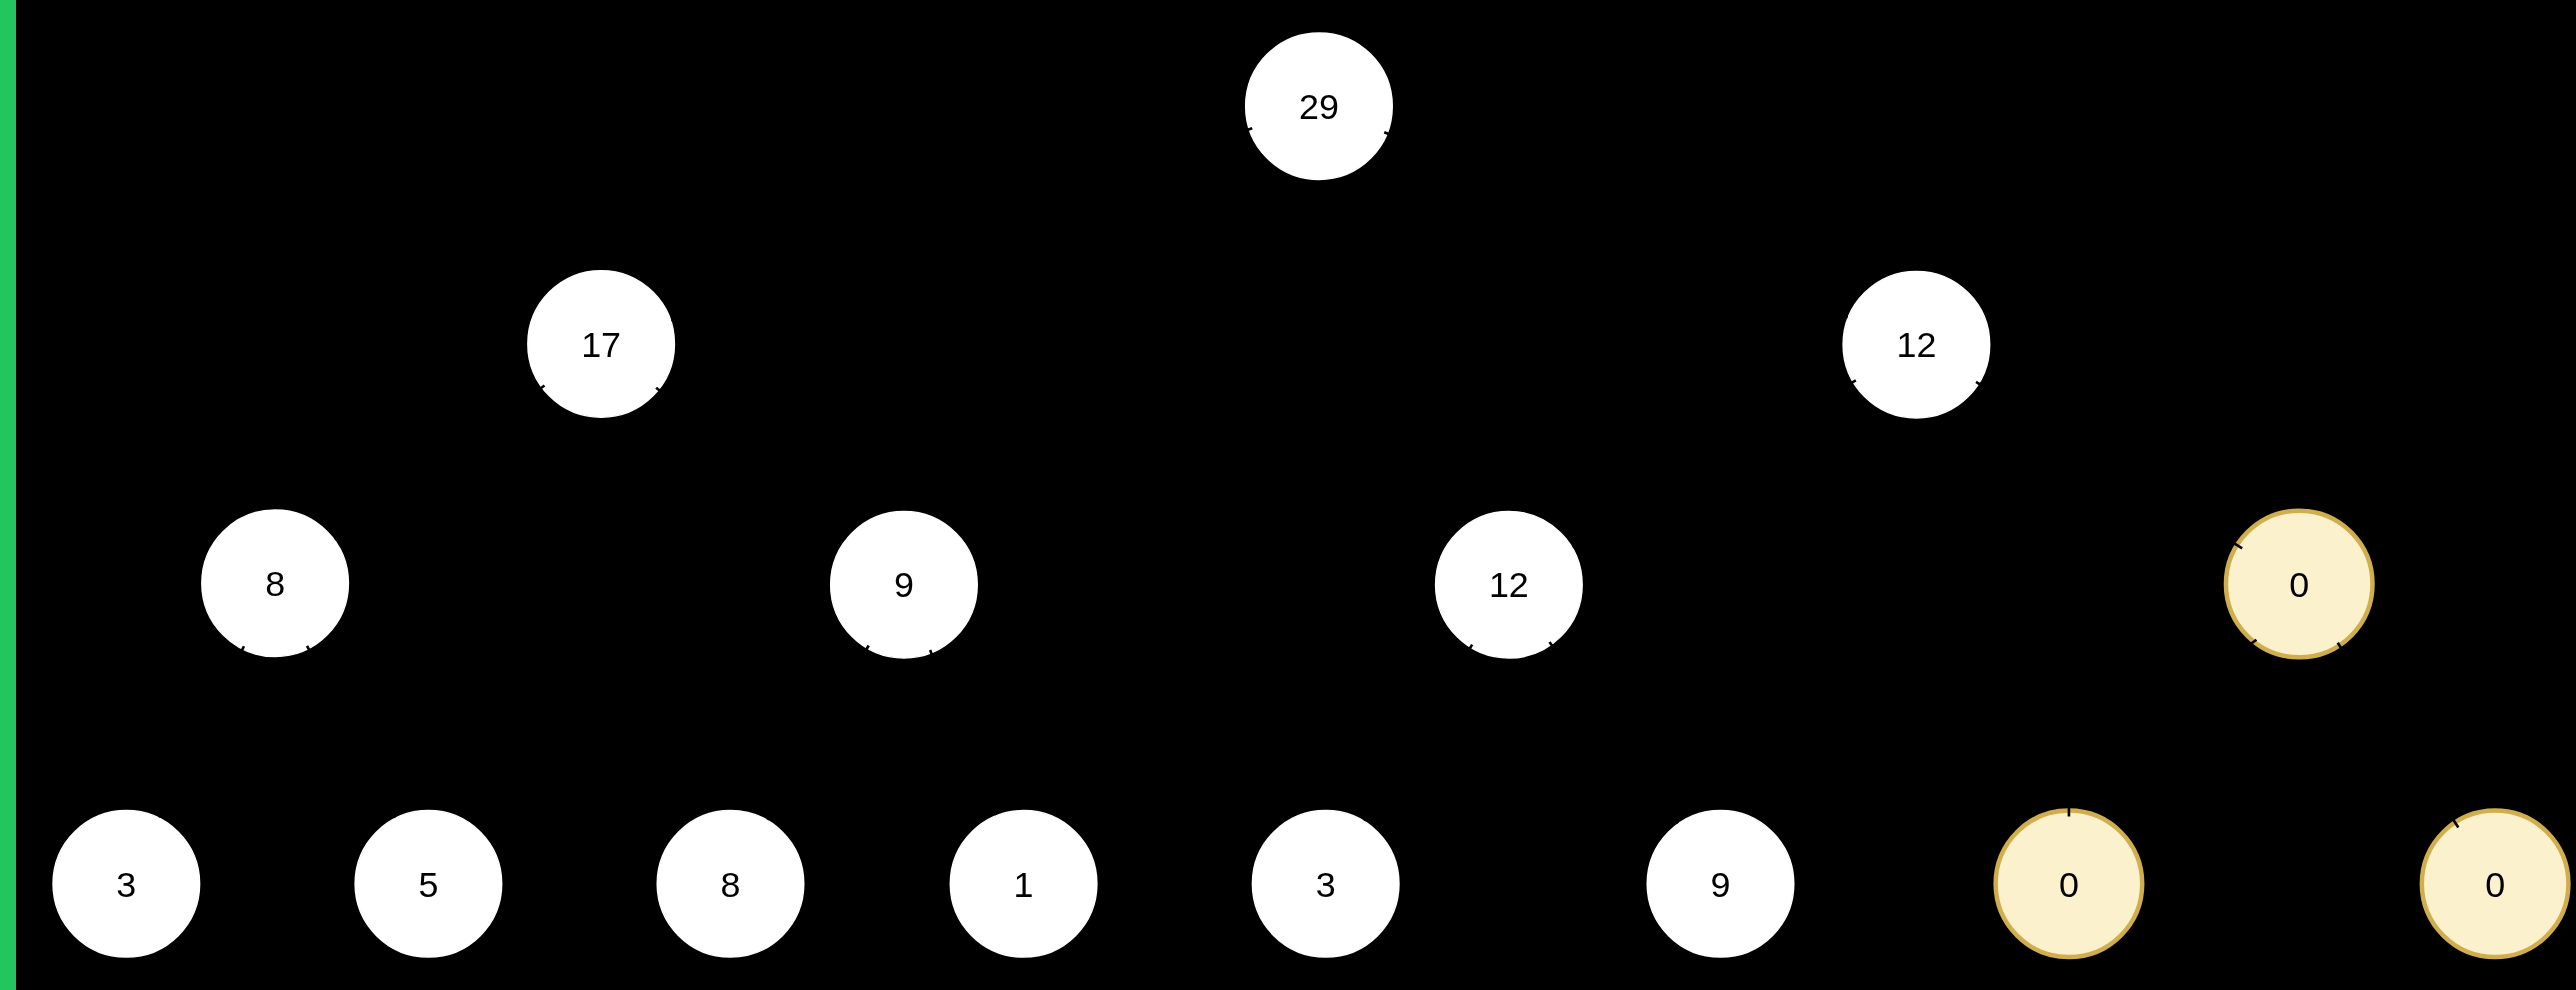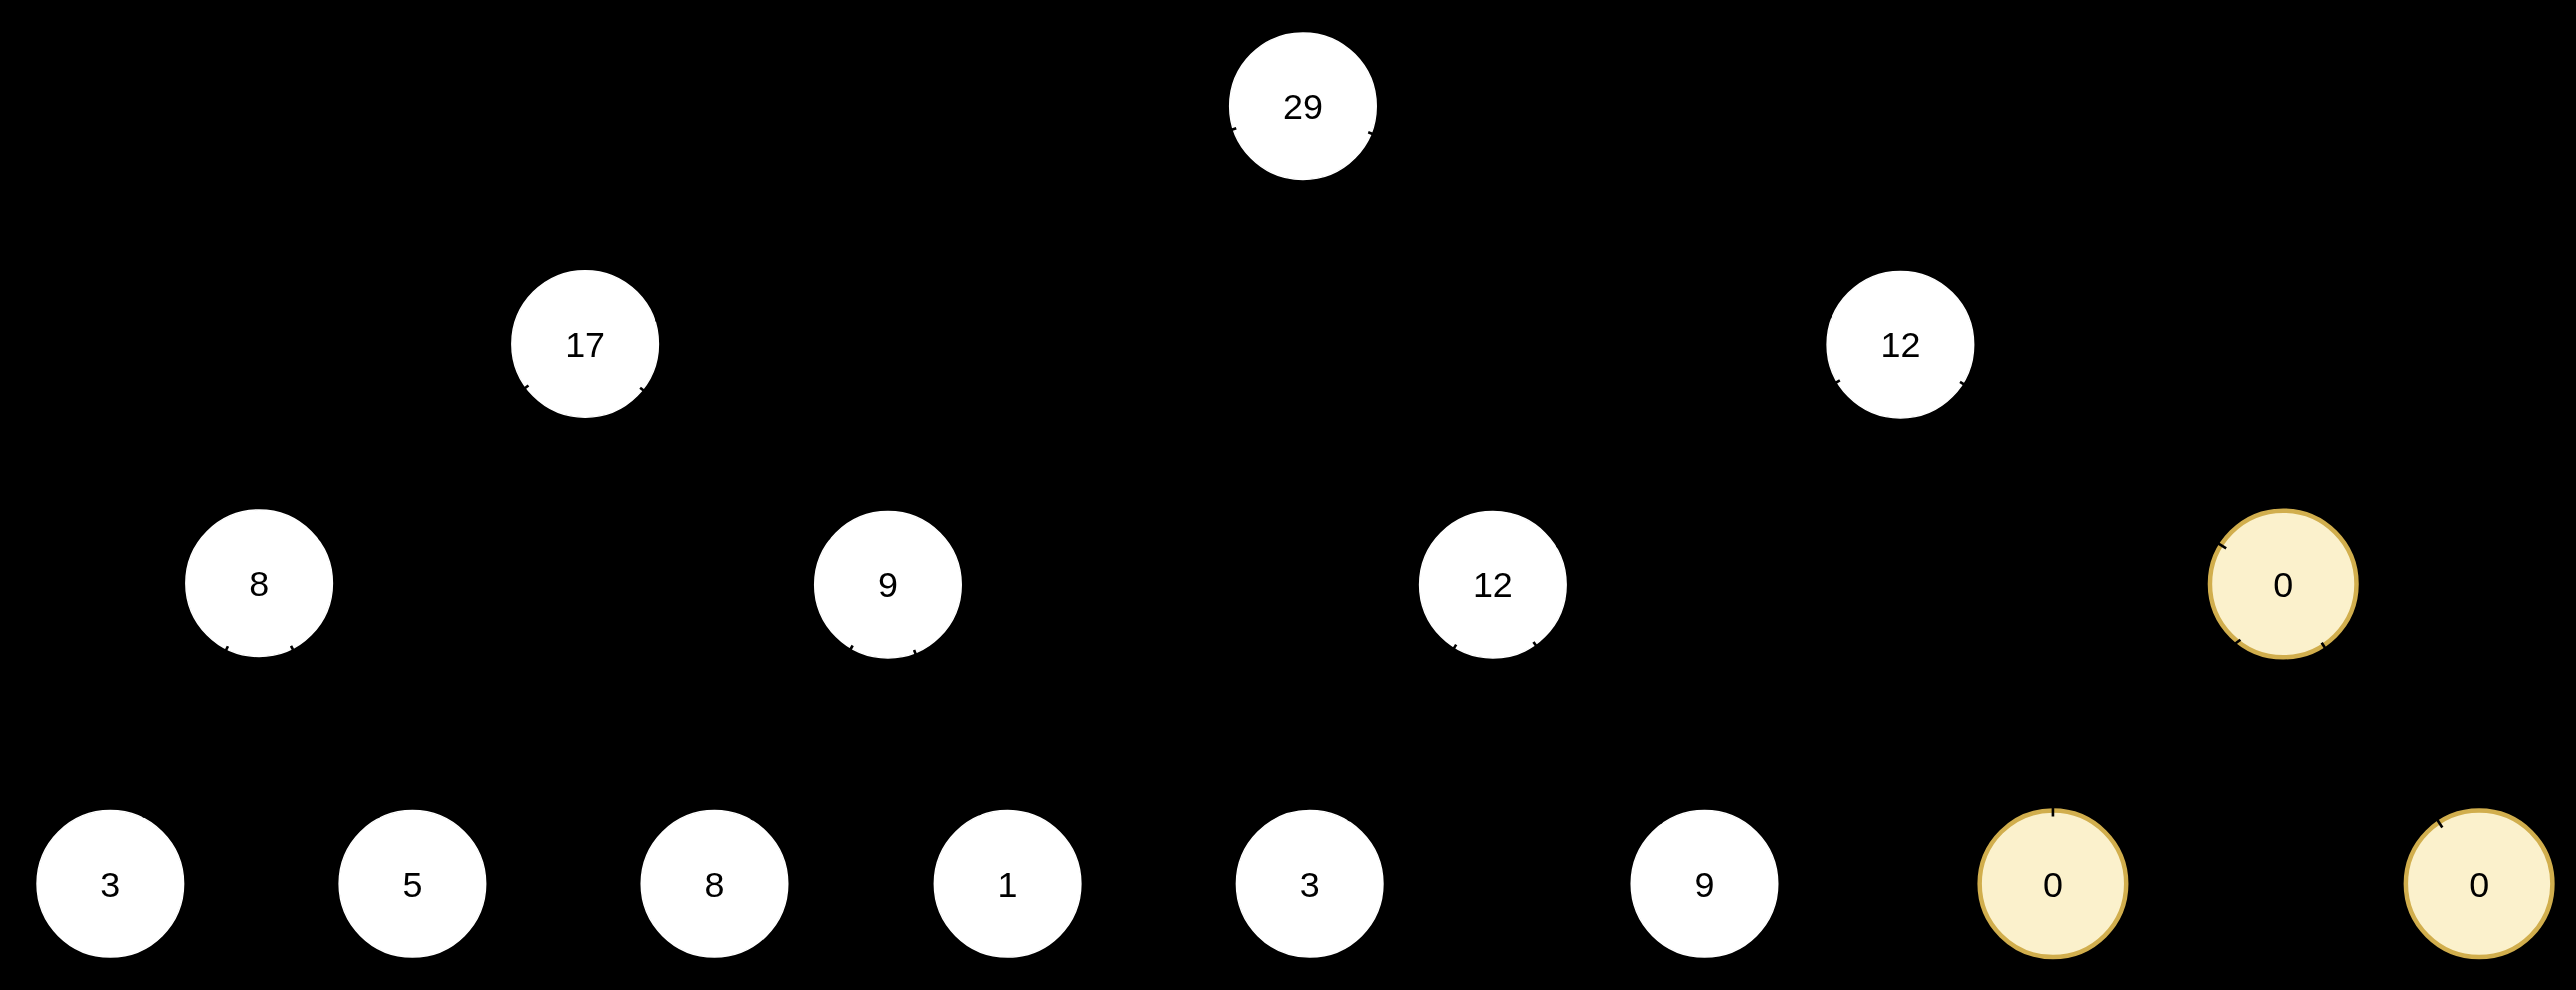--- a/index.html
+++ b/index.html
@@ -8,21 +8,22 @@
     background: #000000;
     width: 2576px;
     height: 990px;
     overflow: hidden;
     font-family: "Liberation Sans", sans-serif;
   }
   .stage {
     position: relative;
     width: 2098px;
     height: 990px;
-    background: #6d28d9;
+    background: #22c55e;
+    padding-left: 16px;
   }
   svg { display: block; }
   text {
     font-family: "Liberation Sans", sans-serif;
     font-size: 48px;
     fill: #000000;
     text-anchor: middle;
     user-select: none;
   }
 </style>

